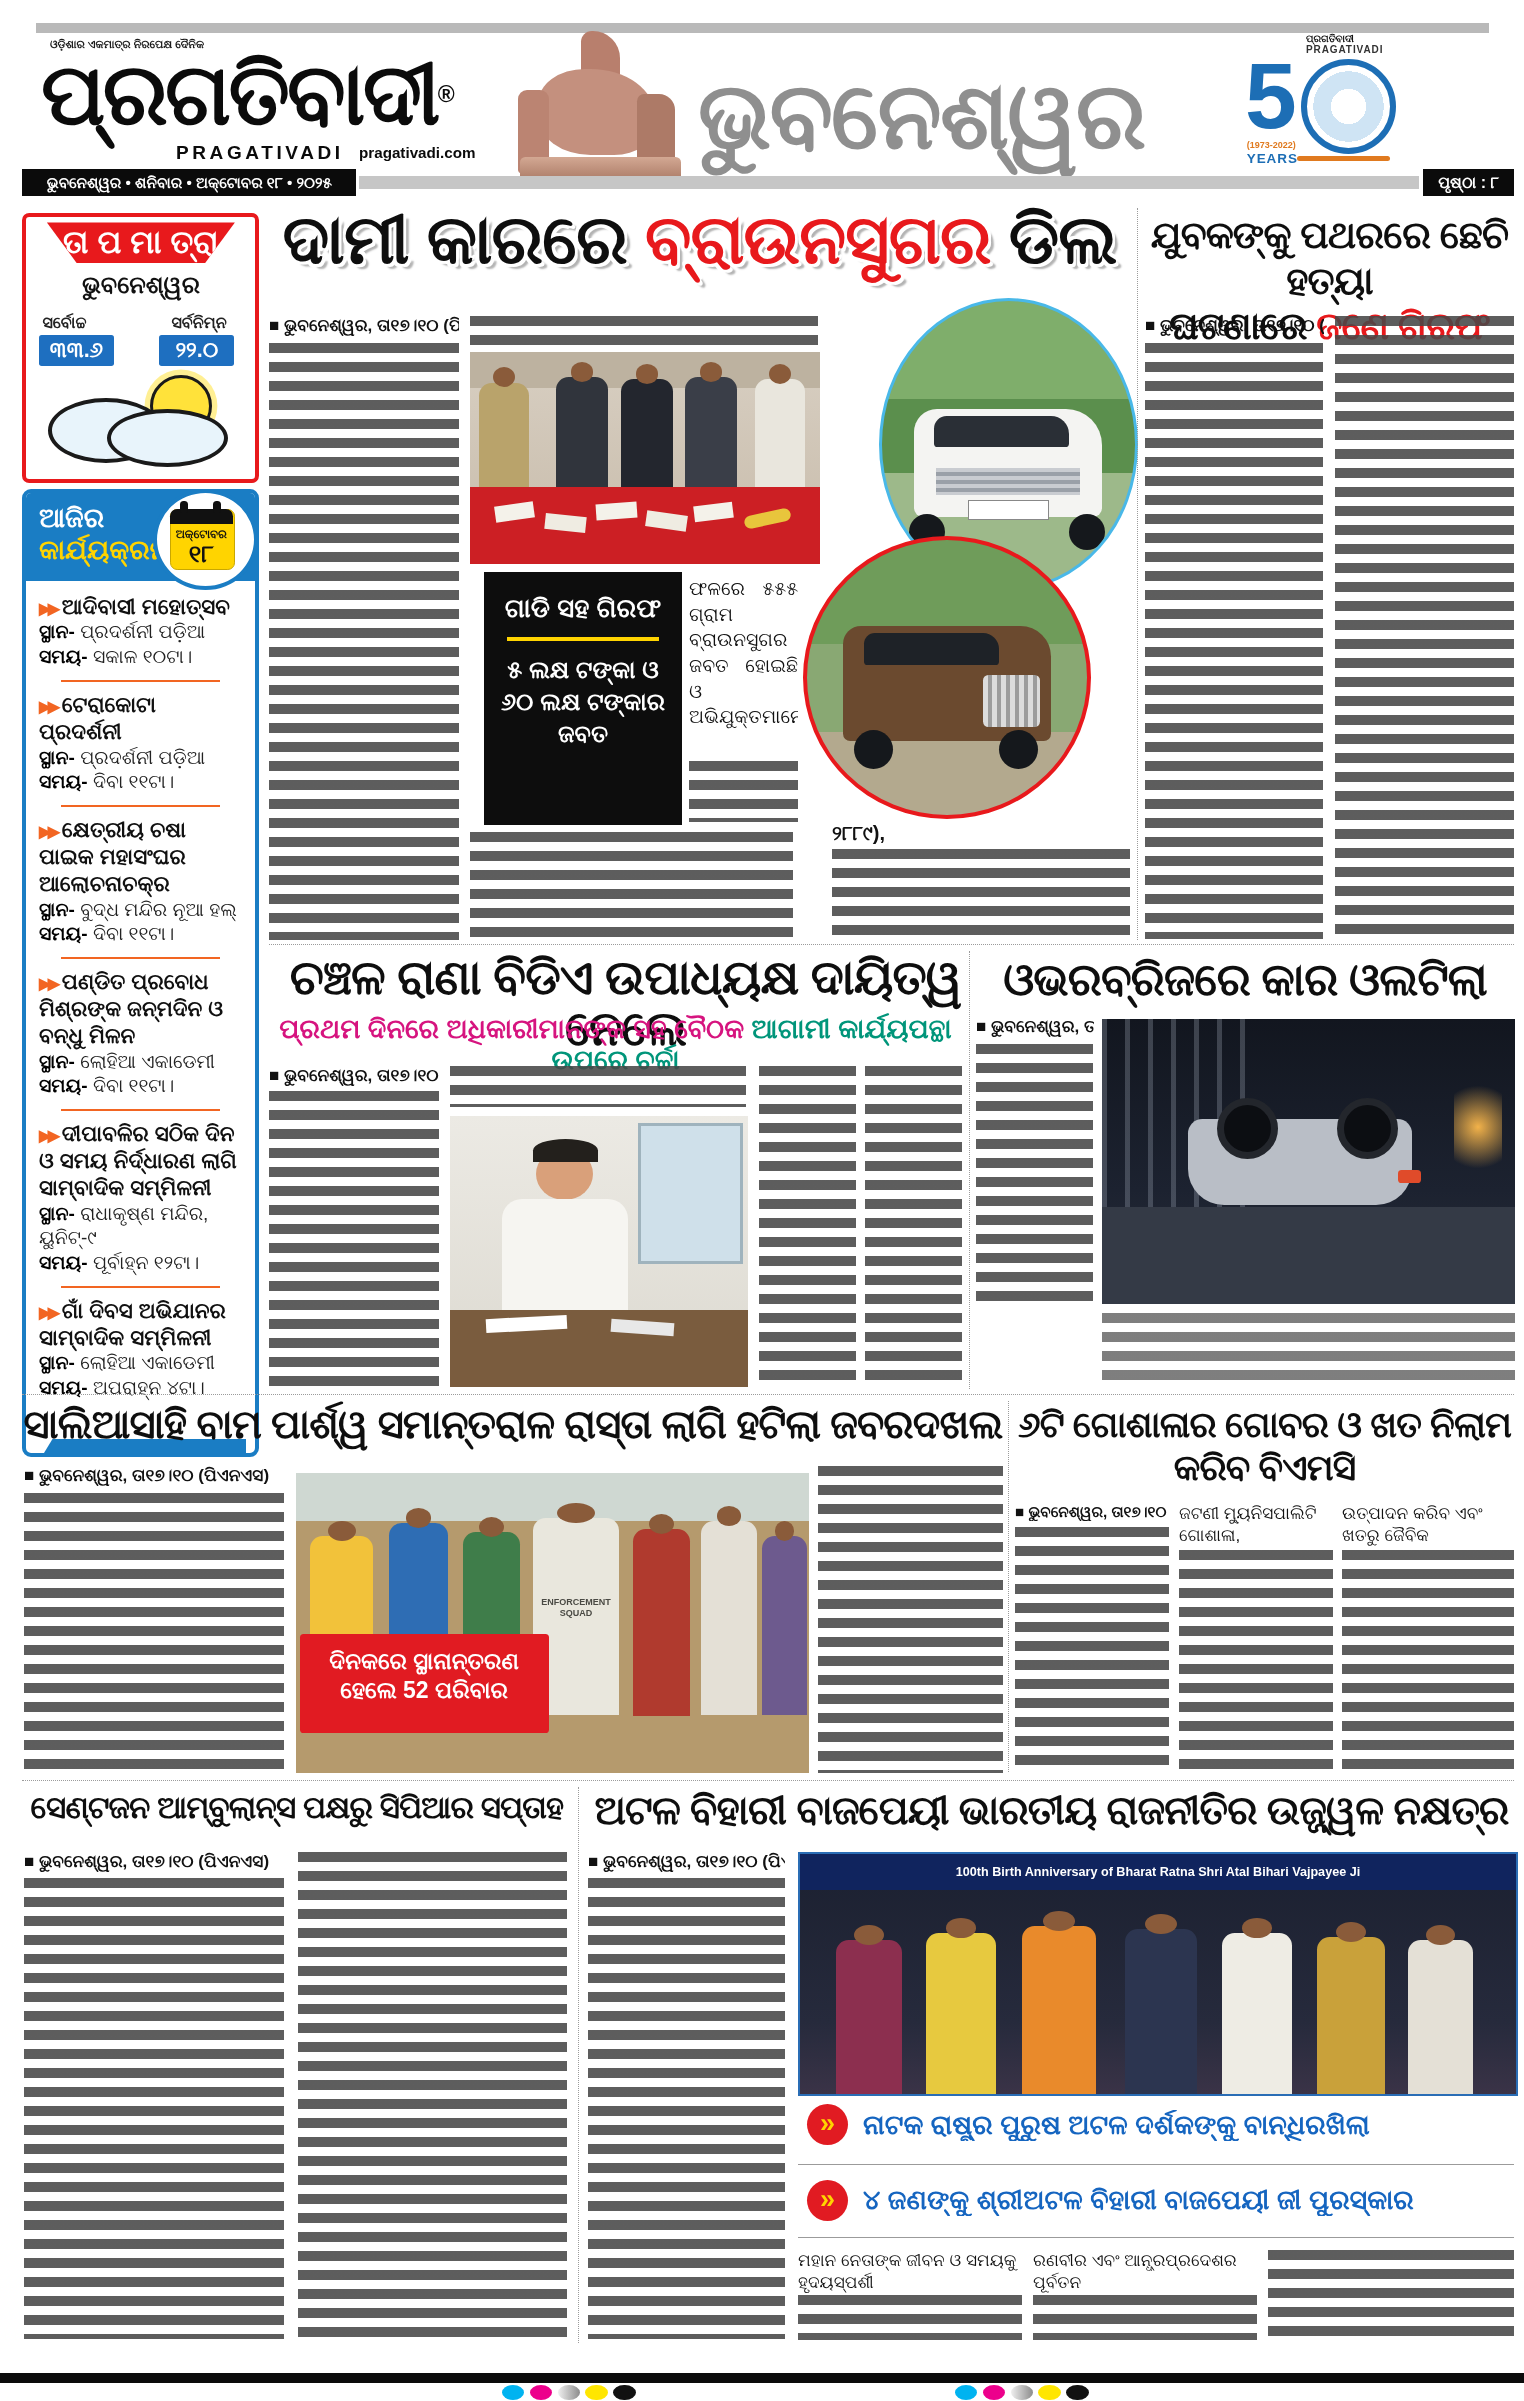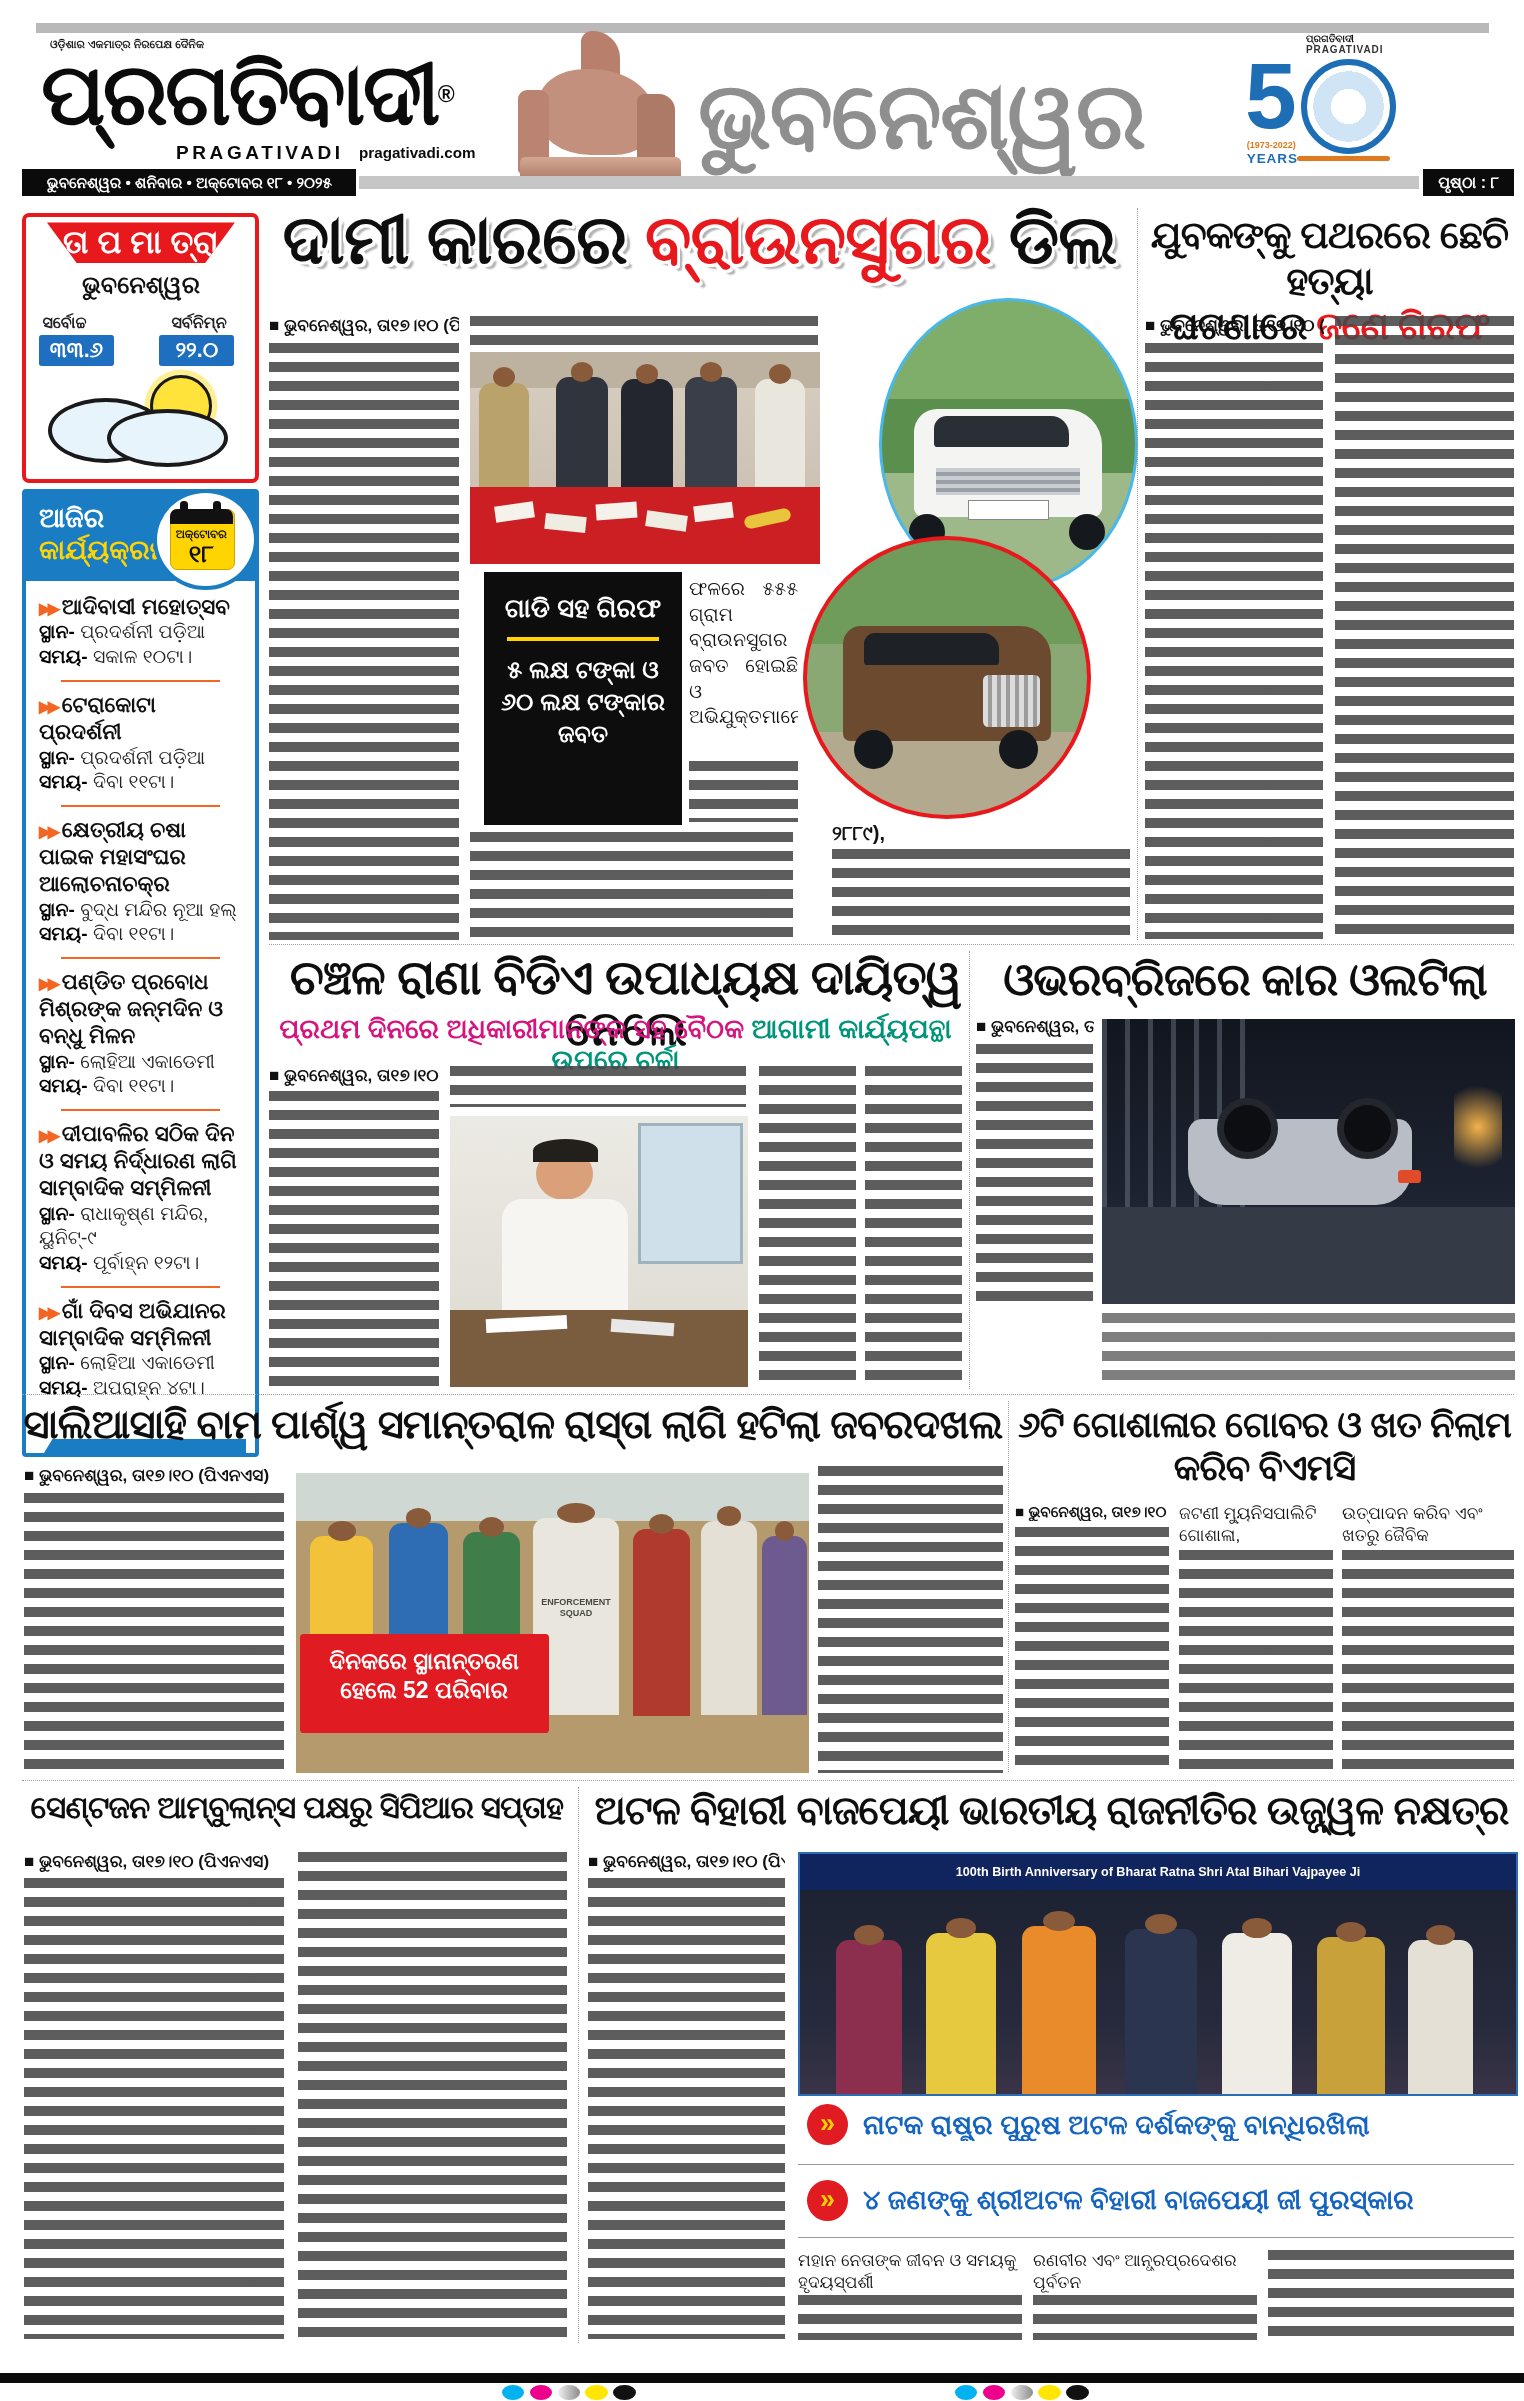--- a/index.html
+++ b/index.html
@@ -89,21 +89,21 @@
     <div class="abs chip" style="left:12.6px;top:118px;width:75px;height:30.5px"><span>୩୩.୬</span></div>
     <div class="abs chip" style="left:133px;top:118px;width:75px;height:30.5px"><span>୨୨.୦</span></div>
 
     <div class="abs" style="left:18px;top:158px;width:184px;height:90px">
       <div class="abs" style="left:106px;top:0;width:56px;height:56px;border-radius:50%;background:#ffe23a;border:3.6px solid #1a1a1a;box-shadow:0 0 0 5.4px rgba(255,226,58,.55)"></div>
       <div class="abs" style="left:3.6px;top:23px;width:108px;height:57px;border-radius:50%;background:#e8f4fb;border:4.5px solid #1a1a1a"></div>
       <div class="abs" style="left:63px;top:34px;width:113px;height:50px;border-radius:50%;background:#e8f4fb;border:4.5px solid #1a1a1a"></div>
     </div>
   </div>
 
-  <div class="abs" style="left:22.4px;top:489px;width:229px;height:960px;border:4.5px solid #1a7dc4;border-radius:4px;background:#fff;overflow:hidden">
+  <div class="abs" style="left:22.4px;top:489px;width:229px;height:960px;border:4.5px solid #1a7dc4;border-radius:9px;background:#fff;overflow:hidden">
     <div style="position:relative;height:88px;background:#1a7dc4">
       <div class="abs" style="left:12.6px;top:9px;font-size:27px;font-weight:900;line-height:32px">
         <div class="white">ଆଜିର</div>
         <div style="color:#ffd400">କାର୍ଯ୍ୟକ୍ରମ</div>
       </div>
       <div class="abs" style="left:127px;top:-3.6px;width:97px;height:93px;border-radius:50%;background:#fff;border:4.5px solid #1a7dc4">
         <div class="abs" style="left:12.6px;top:16px;width:63px;height:59px;background:#ffd400;border-radius:7.2px;border:1.8px solid #c9a700"></div>
         <div class="abs" style="left:12.6px;top:16px;width:63px;height:14.4px;background:#111;border-radius:7.2px 7.2px 0 0"></div>
         <div class="abs" style="left:23px;top:7.2px;width:7.2px;height:12.6px;background:#111;border-radius:3.6px"></div>
         <div class="abs" style="left:56px;top:7.2px;width:7.2px;height:12.6px;background:#111;border-radius:3.6px"></div>

